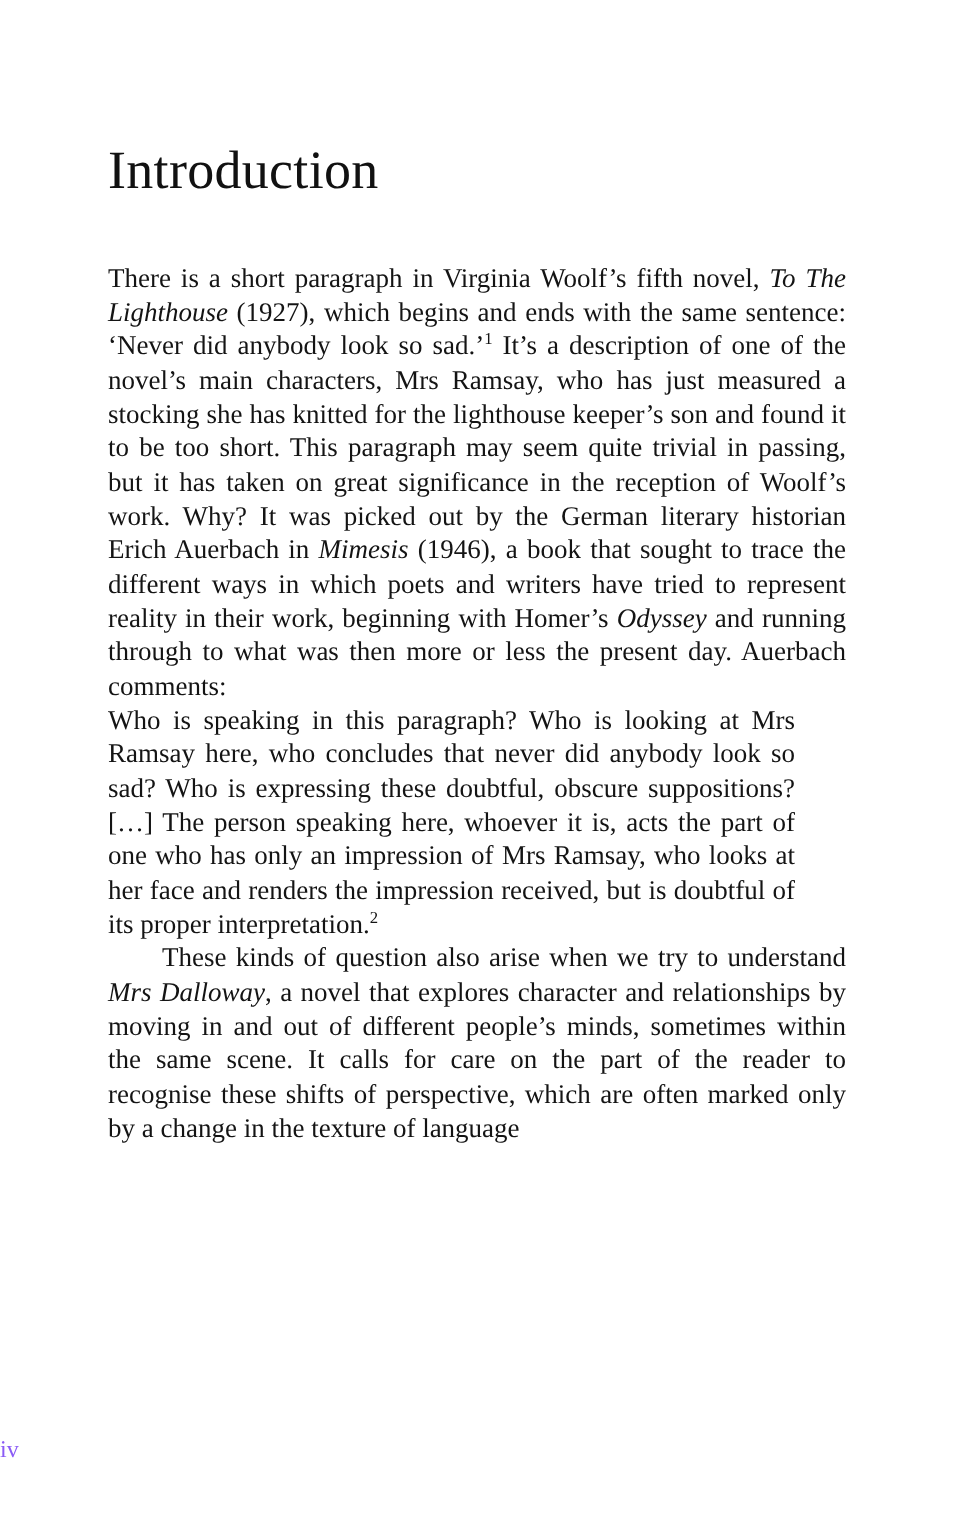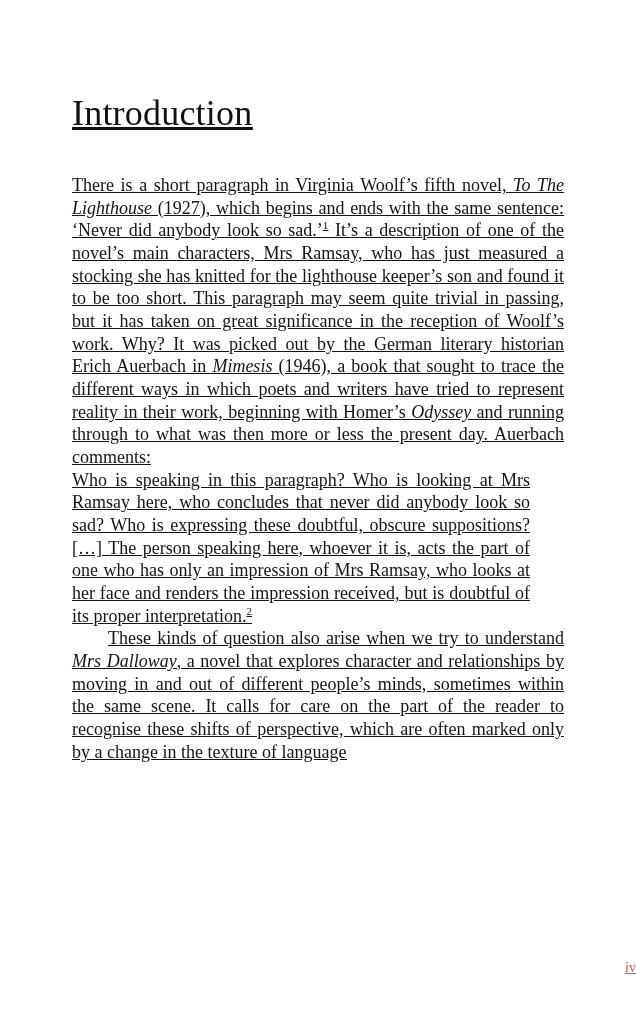--- a/index.html
+++ b/index.html
@@ -1,15 +1,15 @@
 <!DOCTYPE html>
 <html><head>
 <meta charset="utf-8">
 <style>
-  * { margin: 0; padding: 0; box-sizing: border-box; text-decoration: underline; }
+  * { margin: 0; padding: 0; box-sizing: border-box; }
 
   html, body {
     background: #ffffff;
   }
 
   .page {
     position: relative;
     width: 636px;
     height: 1020px;
     margin: 0 auto;
@@ -57,23 +57,23 @@
     font-size: 62%;
     vertical-align: super;
     line-height: 0;
   }
 
   .page-number {
     position: absolute;
     left: 0;
     right: 0;
     bottom: 44px;
-    text-align: right;
-    font-size: 14px;
-    color: #ef4444;
+    text-align: left;
+    font-size: 16px;
+    color: #8b5cf6;
   }
 </style>
 </head>
 <body>
 
 <div class="page">
 
   <h1 class="chapter-title">Introduction</h1>
 
   <div class="body-text">

